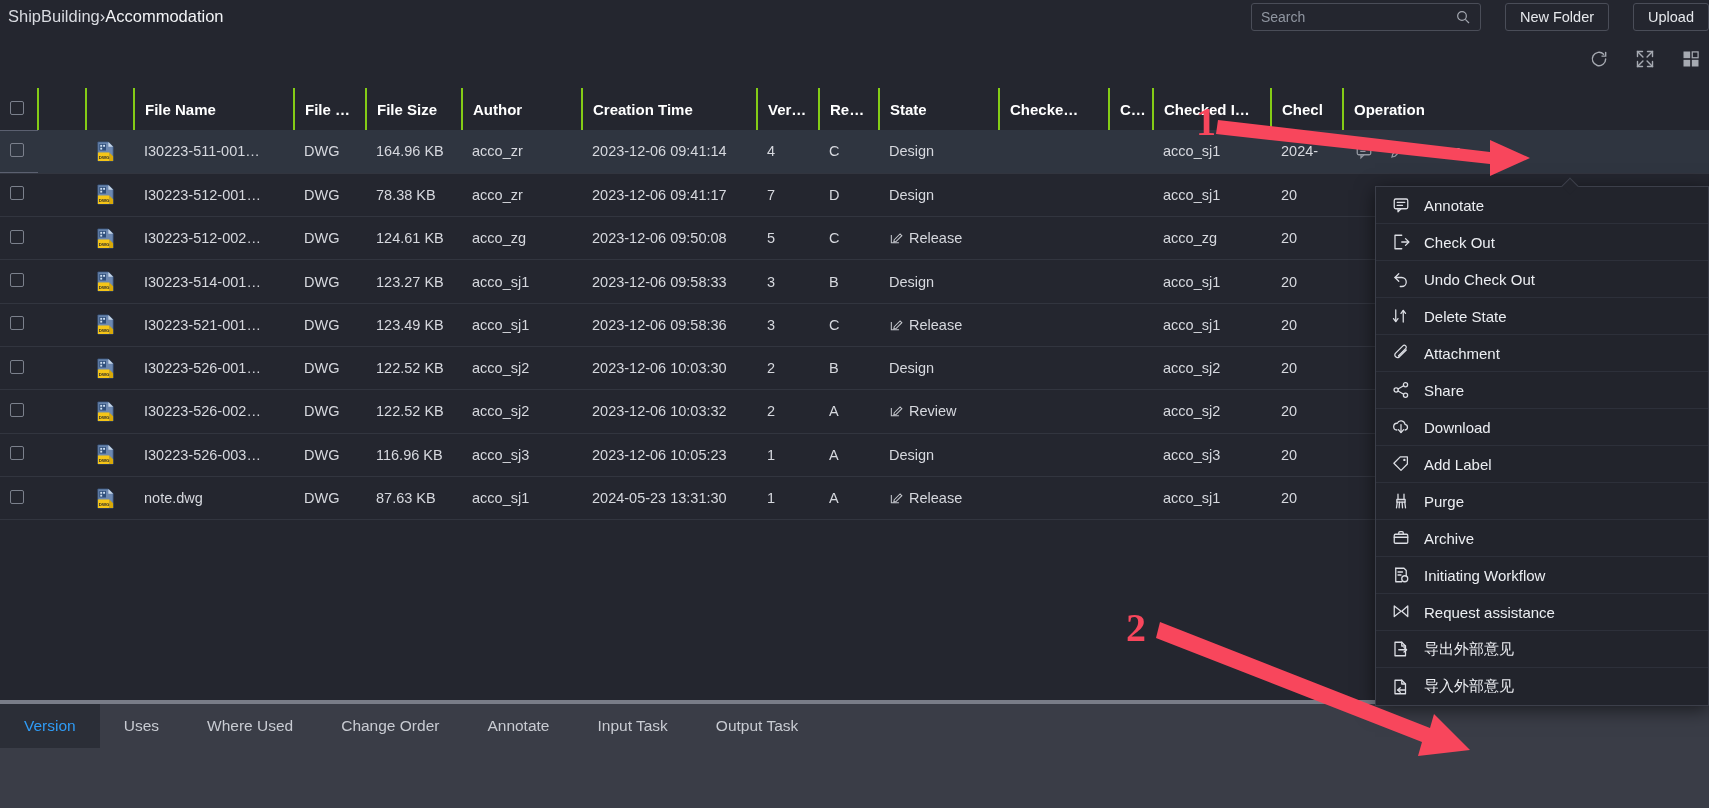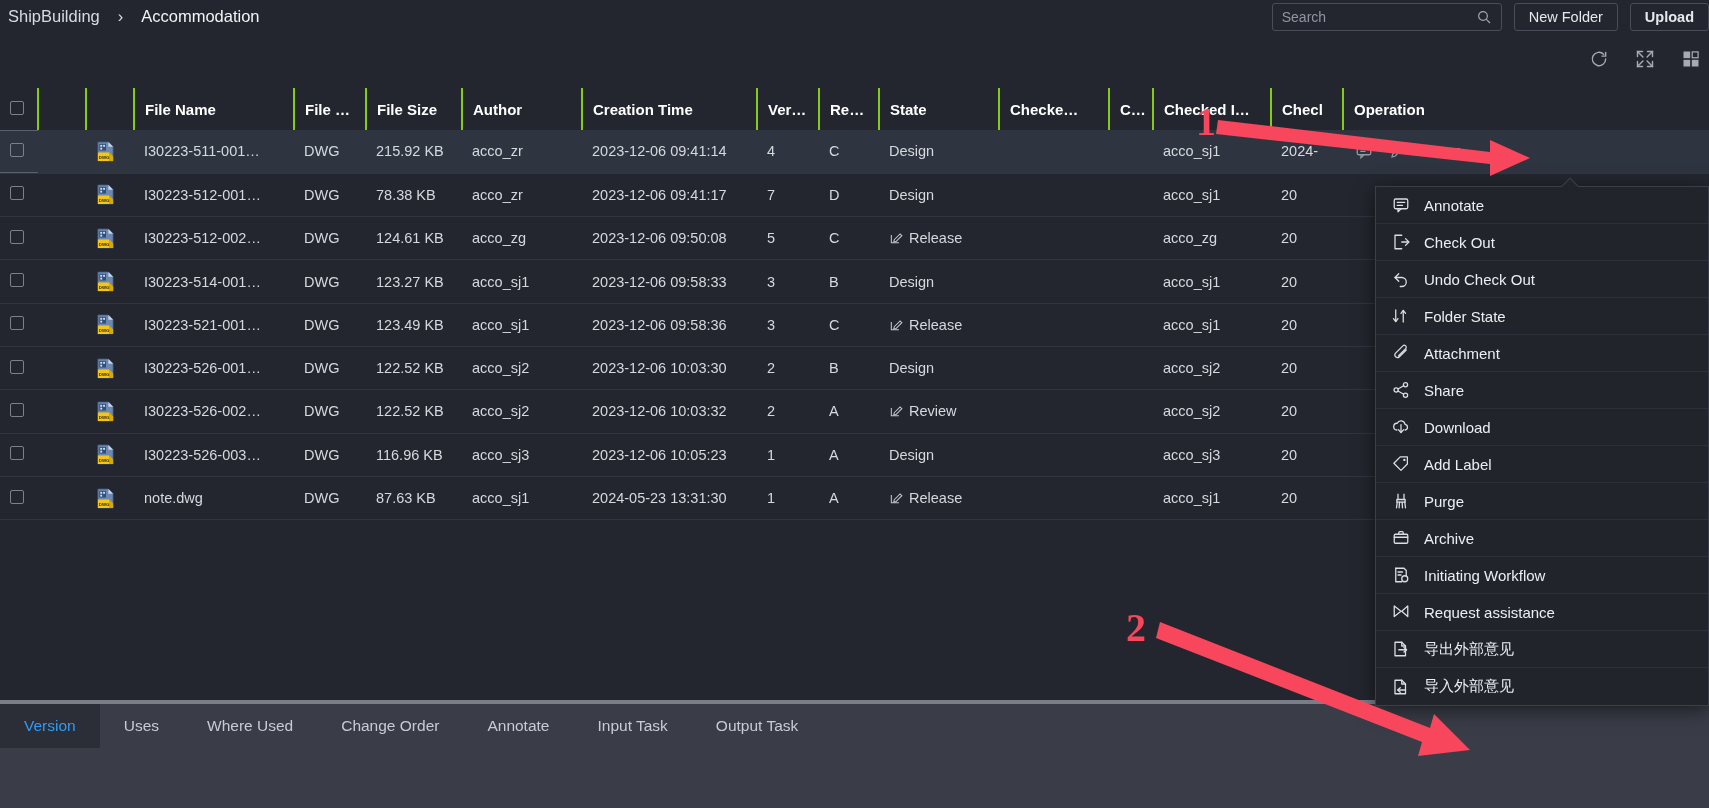--- a/index.html
+++ b/index.html
@@ -11,42 +11,42 @@
     overflow:hidden;
   }
   body { position:relative; }
 
   
   .topbar {
     position:absolute; left:0; top:0; width:1709px; height:33px;
     background:#24262f;
     display:flex; align-items:center;
   }
-  .breadcrumb { display:flex; align-items:center; padding-left:8px; gap:18px; font-size:16.5px; }
+  .breadcrumb { display:flex; align-items:center; padding-left:8px; gap:0; font-size:16.5px; }
   .crumb-cur { color:#f2f3f6; }
 
-  .top-right { position:absolute; right:0; top:0; height:33px; display:flex; align-items:center; gap:0; }
+  .top-right { position:absolute; right:0; top:0; height:33px; display:flex; align-items:center; gap:12px; }
   .search-box {
     width:230px; height:28px; border:1px solid #4a4d58; border-radius:3px;
     background:#24262f; display:flex; align-items:center; padding:0 9px;
     margin-right:12px;
   }
   .search-box input {
     flex:1; background:transparent; border:none; outline:none;
     color:#c9ccd4; font-size:14px; font-family:"Liberation Sans", sans-serif;
   }
   .search-box input::placeholder { color:#9096a1; }
   .search-ico { width:16px; height:16px; flex:0 0 16px; opacity:.85; }
   .btn {
     height:28px; border:1px solid #4a4d58; border-radius:3px;
     background:#24262f; color:#e6e8ec; font-size:14.5px;
     padding:0 14px; display:flex; align-items:center; margin-right:12px;
     cursor:pointer; white-space:nowrap;
   }
-  .btn:last-child { margin-right:0;font-weight:bold; }
+  .btn:last-child { margin-right:0; }
 
   
   .toolrow {
     position:absolute; right:8px; top:45px; height:28px;
     display:flex; align-items:center; gap:26px;
   }
   .toolrow .tool { width:20px; height:20px; opacity:.82; cursor:pointer; }
 
   
   .table-wrap { position:absolute; left:0; top:88px; width:1709px; height:610px; }
@@ -217,21 +217,21 @@
               <rect x="4.5" y="4" width="2" height="2" fill="#cfe0f2"></rect>
               <rect x="7.5" y="4" width="2" height="2" fill="#cfe0f2"></rect>
               <rect x="4.5" y="7" width="2" height="2" fill="#cfe0f2"></rect>
               <path d="M2 12 h12 v9 h-12 z" fill="#f5c518"></path>
               <path d="M14 12 l4 4 v5 h-4 z" fill="#d9a908"></path>
               <text x="3" y="19" font-size="4.6" font-family="Liberation Sans, sans-serif" font-weight="bold" fill="#2b2b2b">DWG</text>
             </svg>
           </td>
           <td class="c-name">I30223-511-001…</td>
           <td class="c-type">DWG</td>
-          <td class="c-size">215.92 KB</td>
+          <td class="c-size">164.96 KB</td>
           <td class="c-auth">acco_zr</td>
           <td class="c-time">2023-12-06 09:41:14</td>
           <td class="c-ver">4</td>
           <td class="c-rev">C</td>
           <td class="c-state">
             <span class="state-cell">
               <span>Design</span>
             </span>
           </td>
           <td class="c-co1"></td>
@@ -573,21 +573,21 @@
         </svg>
         <span class="mi-label">Undo Check Out</span>
       </div>
       <div class="mi">
         <svg class="mi-ico" viewBox="0 0 24 24">
           <polyline points="5,4 5,19" fill="none" stroke="#e6e8ee" stroke-width="1.7" stroke-linecap="round" stroke-linejoin="round"></polyline>
           <polyline points="2,15.5 5,19.5 8,15.5" fill="none" stroke="#e6e8ee" stroke-width="1.7" stroke-linecap="round" stroke-linejoin="round"></polyline>
           <polyline points="15,20 15,5" fill="none" stroke="#e6e8ee" stroke-width="1.7" stroke-linecap="round" stroke-linejoin="round"></polyline>
           <polyline points="12,8.5 15,4.5 18,8.5" fill="none" stroke="#e6e8ee" stroke-width="1.7" stroke-linecap="round" stroke-linejoin="round"></polyline>
         </svg>
-        <span class="mi-label">Folder State</span>
+        <span class="mi-label">Delete State</span>
       </div>
       <div class="mi">
         <svg class="mi-ico" viewBox="0 0 24 24">
           <path d="M19 8 L9.5 17.5 a3.6 3.6 0 0 1-5-5 L14.5 2.5 a2.6 2.6 0 0 1 3.7 3.7 L8.8 15.6" fill="none" stroke="#e6e8ee" stroke-width="1.7" stroke-linecap="round" stroke-linejoin="round"></path>
         </svg>
         <span class="mi-label">Attachment</span>
       </div>
       <div class="mi">
         <svg class="mi-ico" viewBox="0 0 24 24">
           <circle cx="18" cy="5" r="2.8" fill="none" stroke="#e6e8ee" stroke-width="1.7" stroke-linecap="round" stroke-linejoin="round"></circle>

